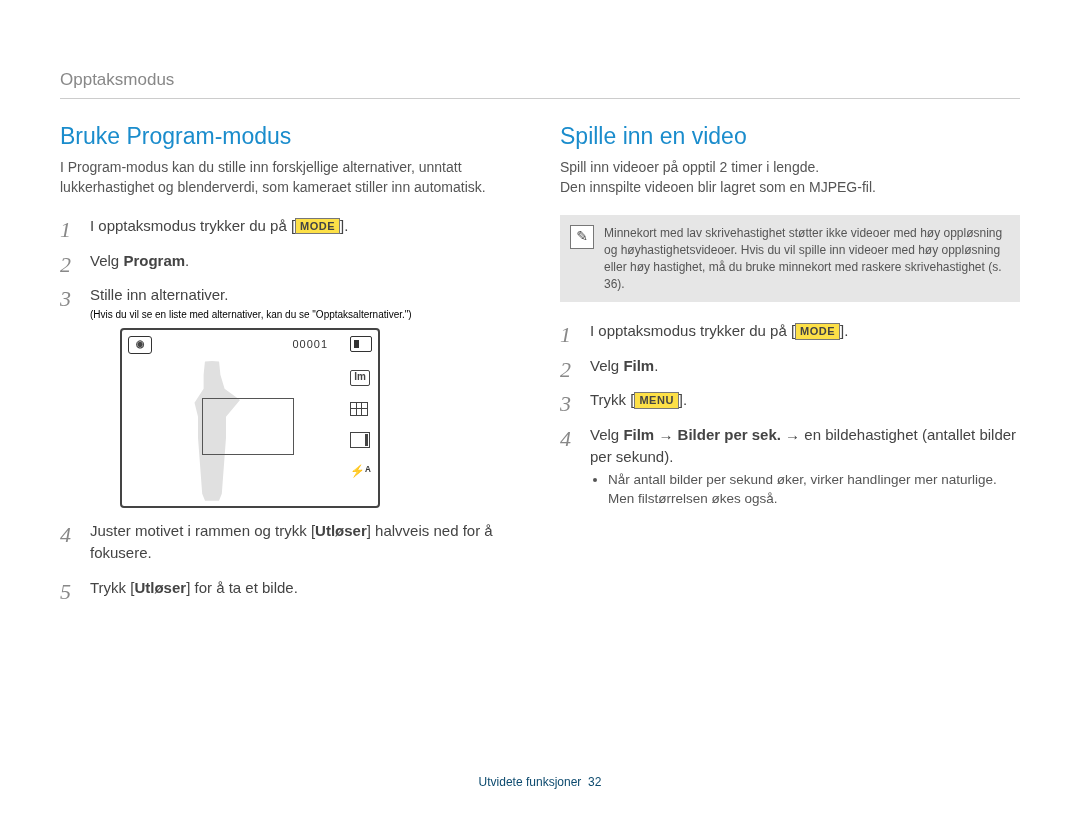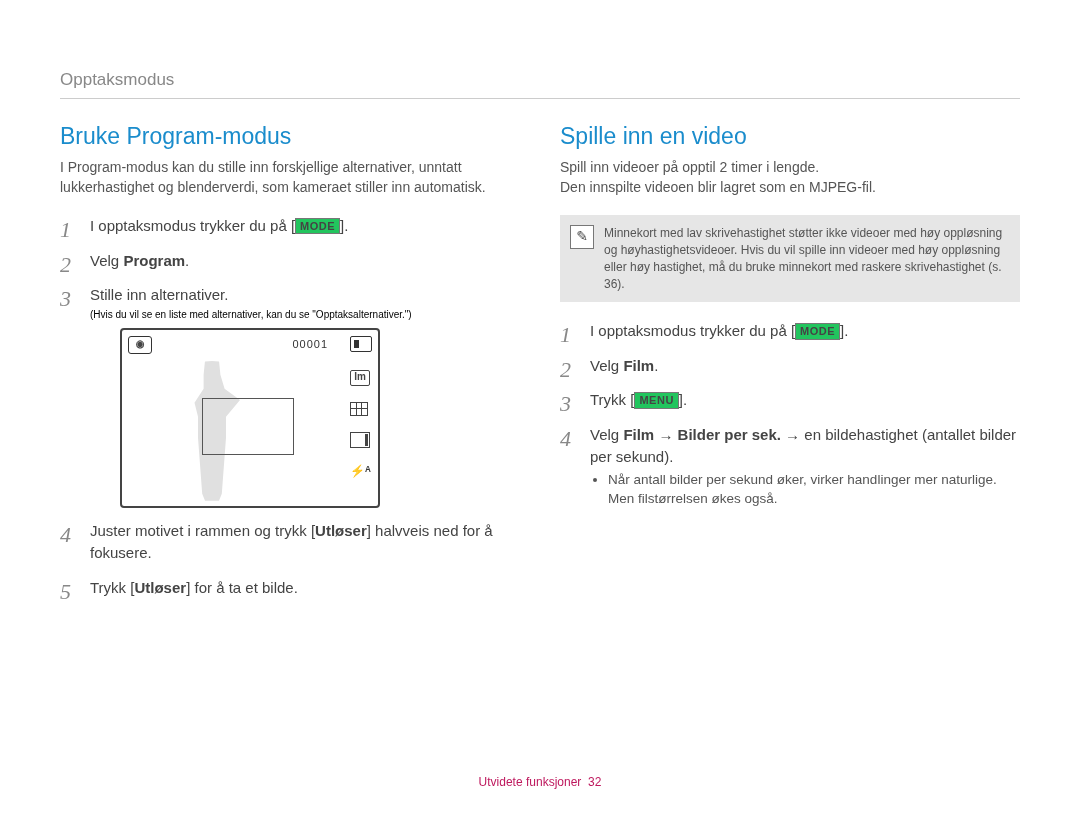--- a/index.html
+++ b/index.html
@@ -74,21 +74,21 @@
     font-size: 10px;
     color: #000000;
   }
   .btn-inline {
     border: 1px solid #777;
     padding: 1px 4px 0 4px;
     font-size: 11px;
     font-weight: bold;
     letter-spacing: 0.5px;
     vertical-align: 1px;
-    background: #22c55e;
+    background: #fde047;
     display: inline-block;
     line-height: 1.2;
   }
   .bold {
     font-weight: bold;
   }
   .note-box {
     display: flex;
     background: #e6e6e6;
     padding: 10px 14px 10px 10px;
@@ -232,21 +232,21 @@
     width: 90px;
     height: 55px;
     border: 1.5px solid #555;
   }
   .footer {
     position: absolute;
     bottom: 26px;
     left: 0; right: 0;
     text-align: center;
     font-size: 12px;
-    color: #be185d;
+    color: #0c4a6e;
   }
 </style>
 </head>
 <body>
 
 <div class="page">
   <div class="breadcrumb">Opptaksmodus</div>
 
   <div class="columns">
 

